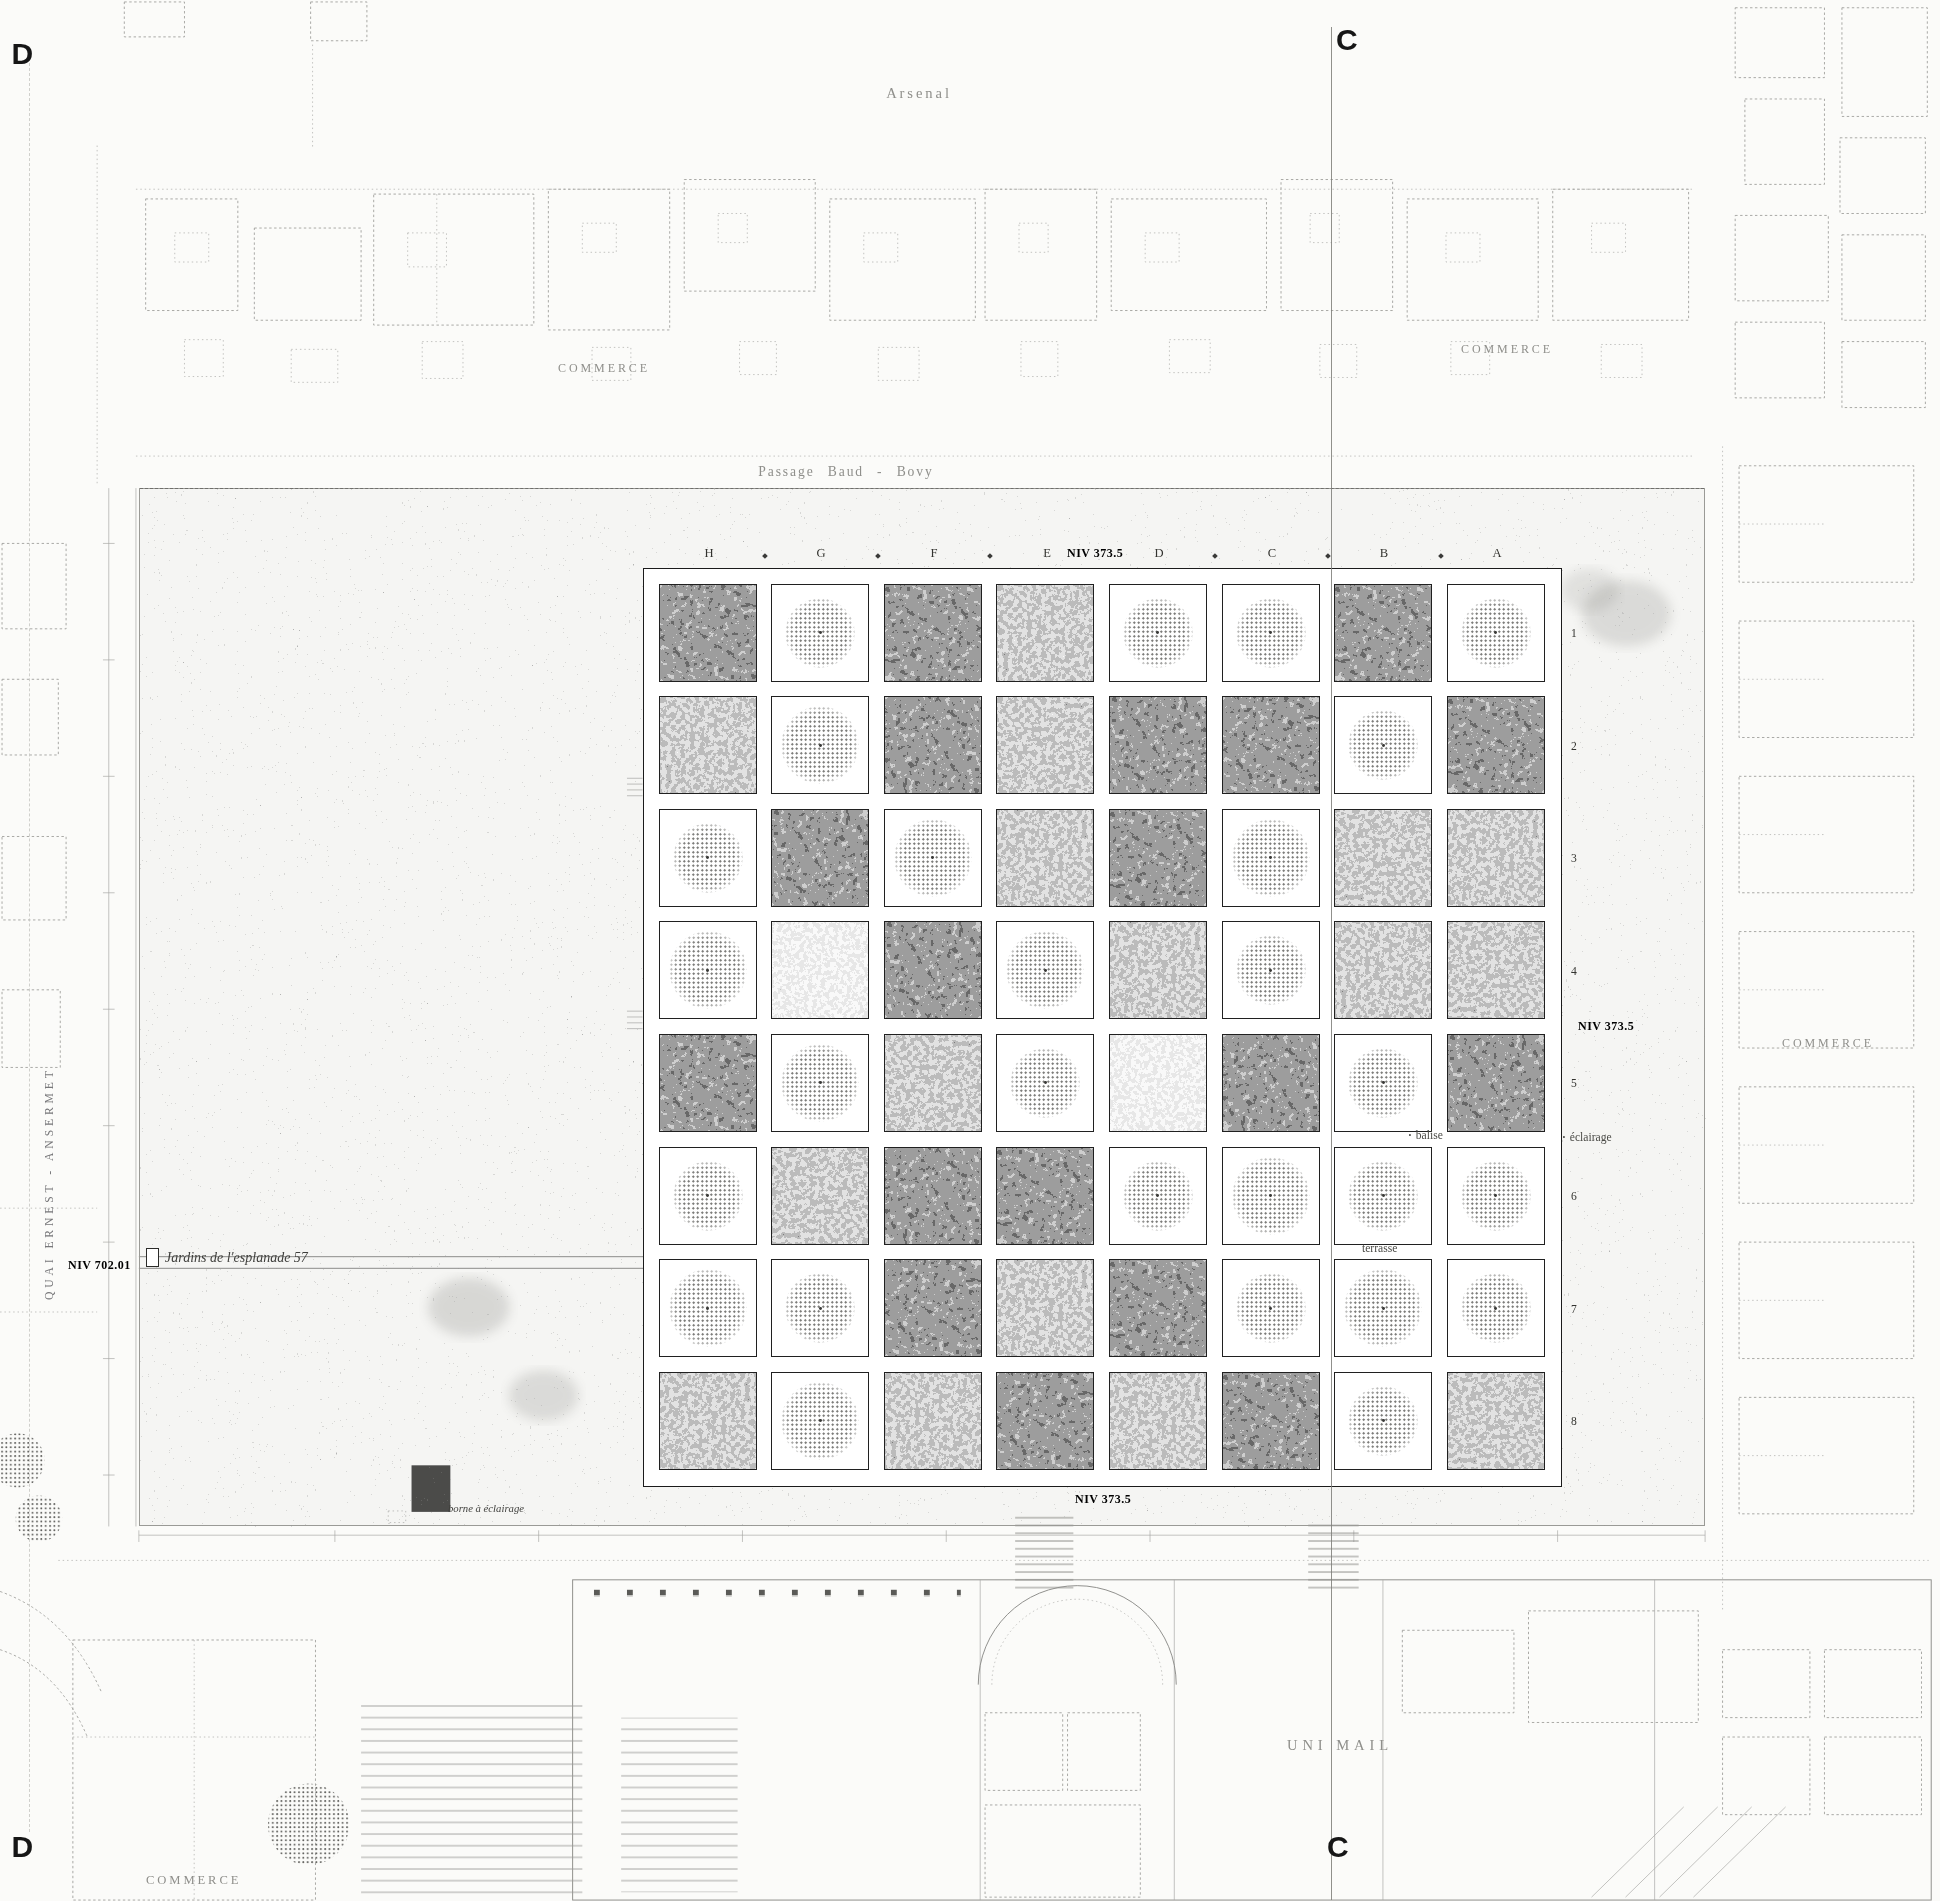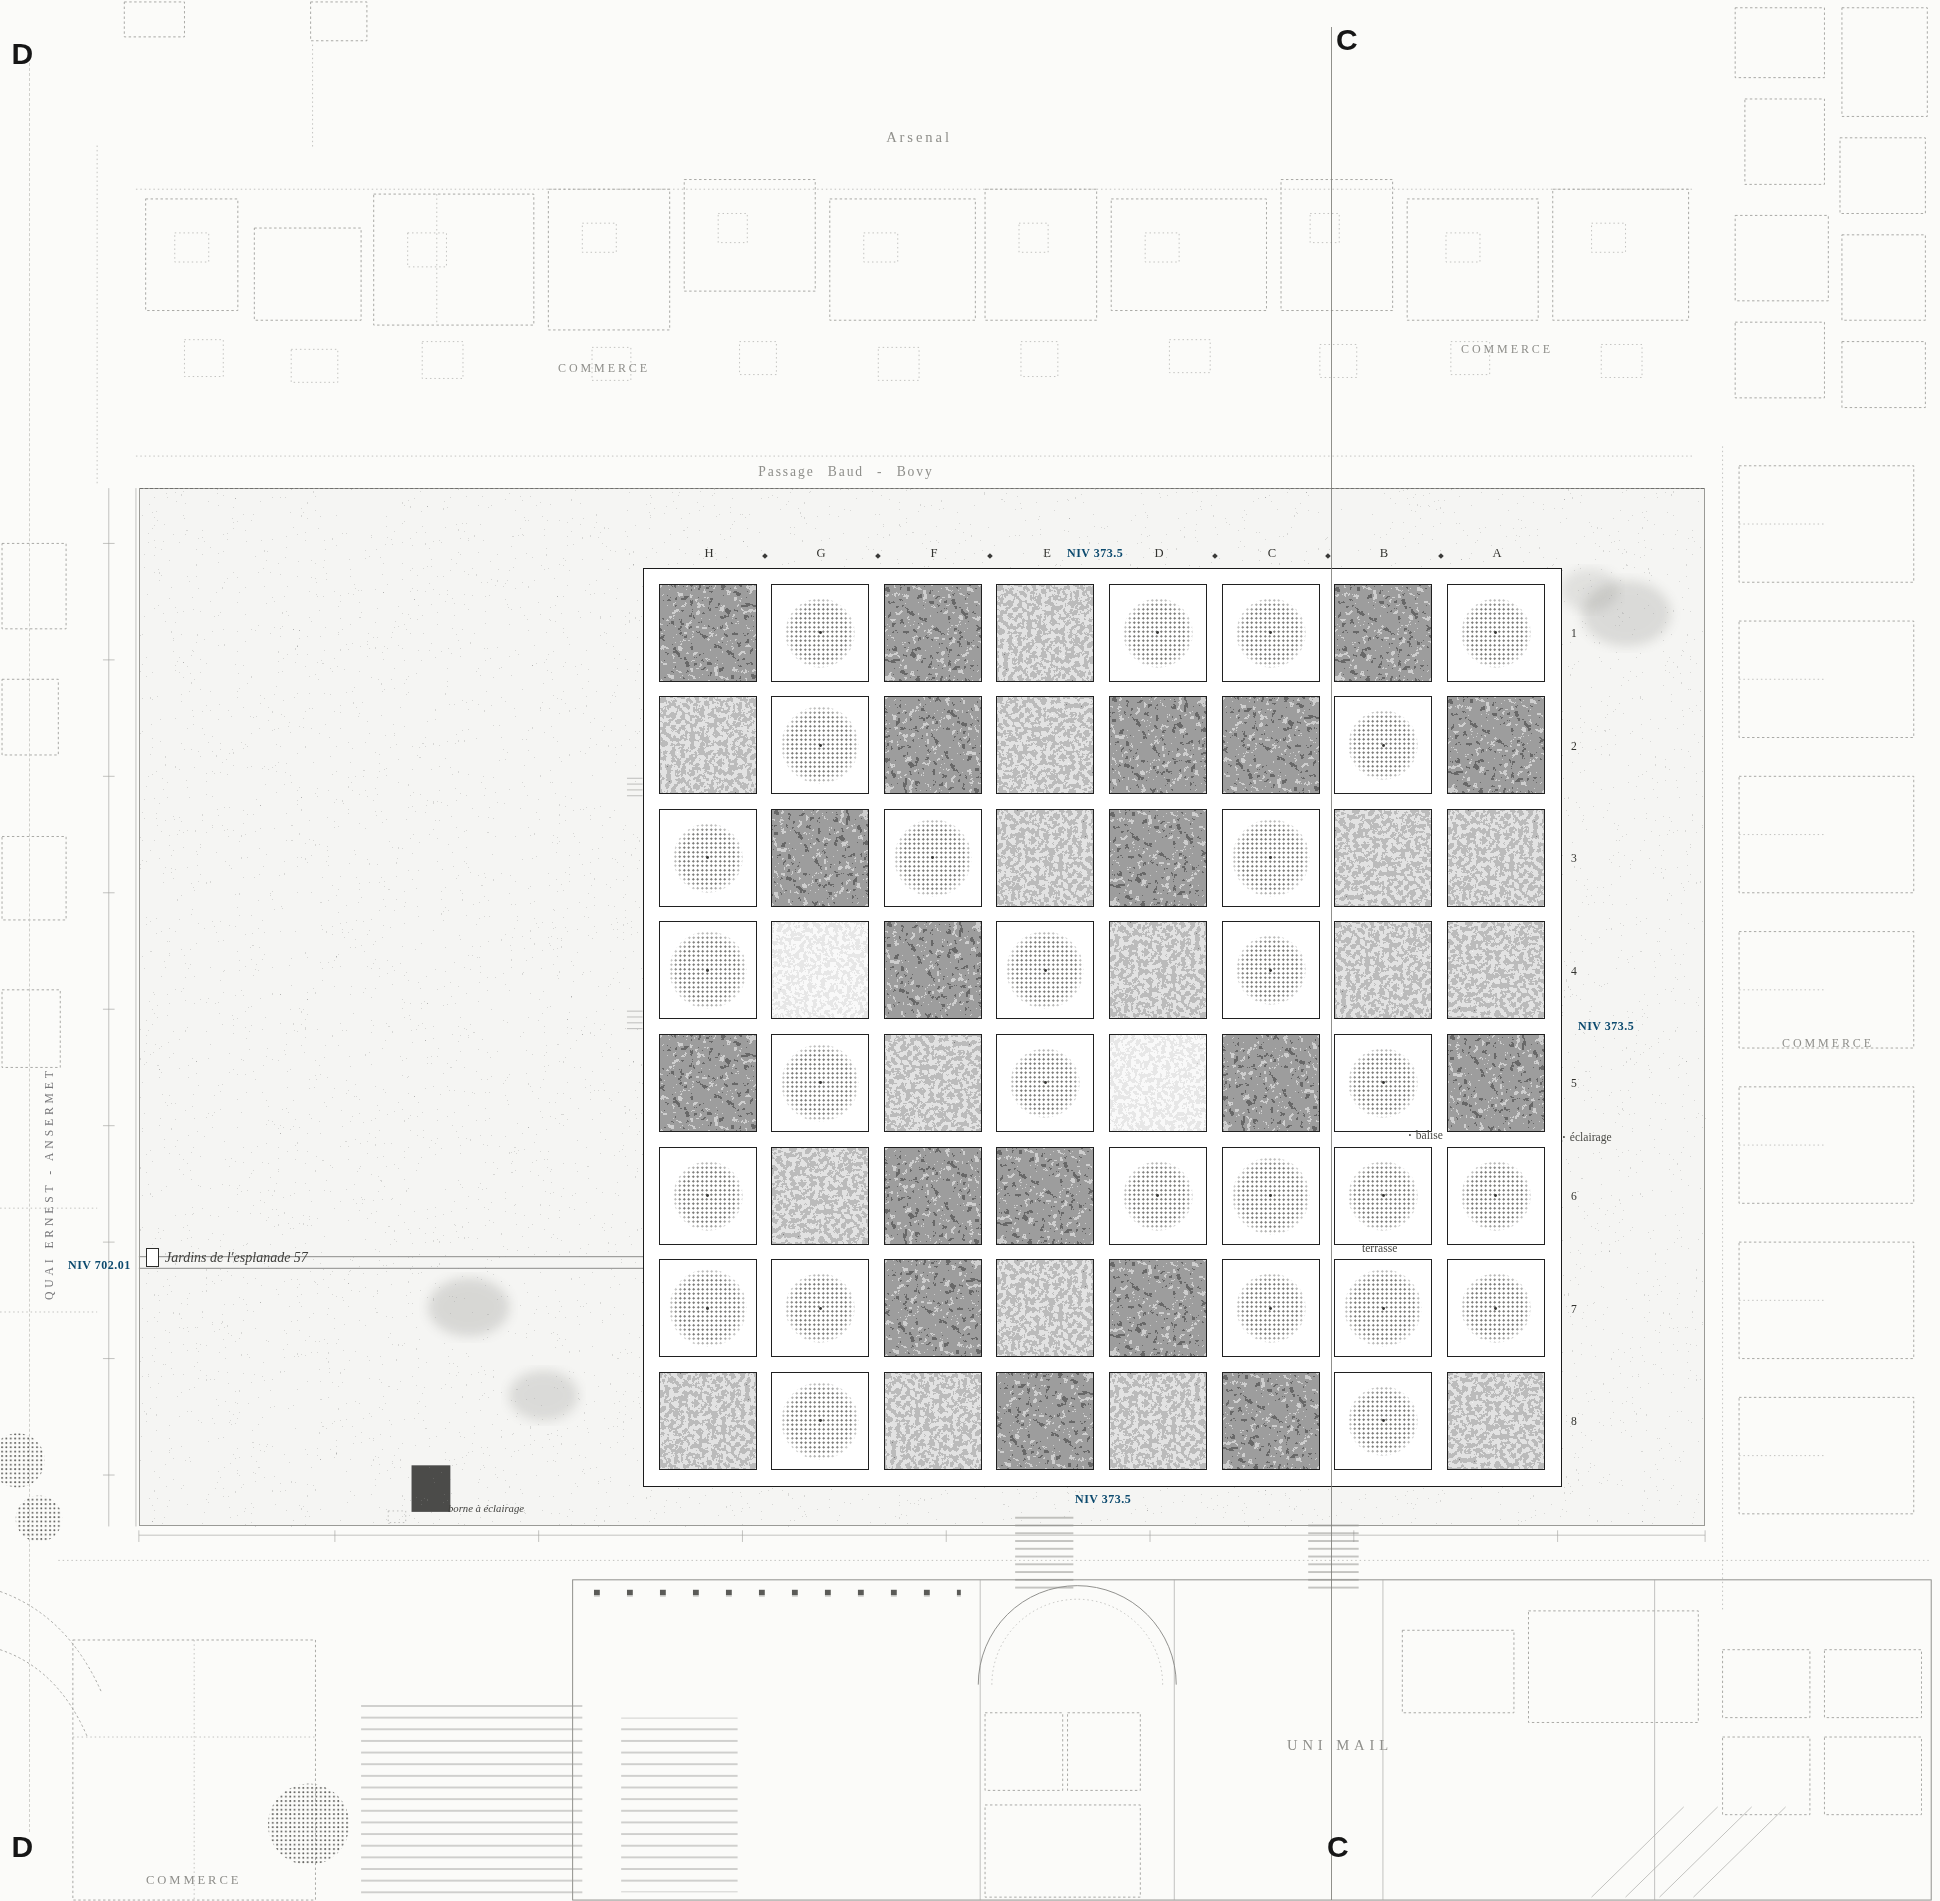--- a/index.html
+++ b/index.html
@@ -51,21 +51,21 @@
   .tree-disc::after{
     content:""; position:absolute; left:50%; top:50%; width:2.9px; height:2.9px;
     margin:-1.5px 0 0 -1.5px; background:#3a3a38; border-radius:50%;
   }
 
   .lbl{position:absolute; z-index:6; color:#4a4a46; white-space:nowrap;
        font-family:"Liberation Serif", serif; font-size:12.6px;}
   .ctr{transform:translateX(-50%);}
   .faded{color:#8f8f8b;}
   .caps{letter-spacing:2.9px;}
-  .niv{font-weight:bold; font-size:12px; color:#0c4a6e; letter-spacing:0.5px;}
+  .niv{font-weight:bold; font-size:12px; color:#000000; letter-spacing:0.5px;}
   .tinyi{font-size:10.7px; font-style:italic; color:#3f3f3c;}
   .dotlbl::before{content:"·"; margin-right:3.9px; font-weight:bold;}
   .vert{
     writing-mode:vertical-rl; transform:rotate(180deg);
     letter-spacing:3.9px; font-size:11.6px; color:#77777a;
   }
   .colletter{position:absolute; z-index:6; font-size:12.6px; color:#33332f;
              transform:translateX(-50%); font-family:"Liberation Serif",serif;}
   .rownum{position:absolute; z-index:6; font-size:11.6px; color:#33332f;
           transform:translateY(-50%); font-family:"Liberation Serif",serif;}
@@ -565,21 +565,21 @@
       <span class="rownum" style="left: 1571px; top: 633px;">1</span>
       <span class="rownum" style="left: 1571px; top: 746px;">2</span>
       <span class="rownum" style="left: 1571px; top: 858px;">3</span>
       <span class="rownum" style="left: 1571px; top: 971px;">4</span>
       <span class="rownum" style="left: 1571px; top: 1083px;">5</span>
       <span class="rownum" style="left: 1571px; top: 1196px;">6</span>
       <span class="rownum" style="left: 1571px; top: 1309px;">7</span>
       <span class="rownum" style="left: 1571px; top: 1421px;">8</span>
     </div>
 
-  <span class="lbl ctr faded caps" style="left:919px;top:85px;font-size:14.6px;margin-top:44px;">Arsenal</span>
+  <span class="lbl ctr faded caps" style="left:919px;top:85px;font-size:14.6px;">Arsenal</span>
   <span class="lbl ctr faded" style="left:846px;top:464px;font-size:13.6px;letter-spacing:1.9px;word-spacing:7.8px;">Passage  Baud - Bovy</span>
   <span class="lbl ctr faded caps" style="left:604px;top:361px;font-size:12px;">COMMERCE</span>
   <span class="lbl ctr faded caps" style="left:1507px;top:342px;font-size:12px;">COMMERCE</span>
   <span class="lbl ctr faded caps" style="left:1828px;top:1036px;font-size:12px;">COMMERCE</span>
   <span class="lbl vert" style="left:43px;top:1009px;height:291px;">QUAI ERNEST - ANSERMET</span>
   <span class="lbl niv" style="left:68px;top:1258px;">NIV 702.01</span>
   <span class="esp-box" style="left:146px;top:1248px;"></span>
   <span class="lbl tinyi" style="left:165px;top:1250px;font-size:14px;">Jardins de l'esplanade 57</span>
   <span class="lbl niv" style="left:1067px;top:546px;">NIV 373.5</span>
   <span class="lbl niv" style="left:1578px;top:1019px;">NIV 373.5</span>

